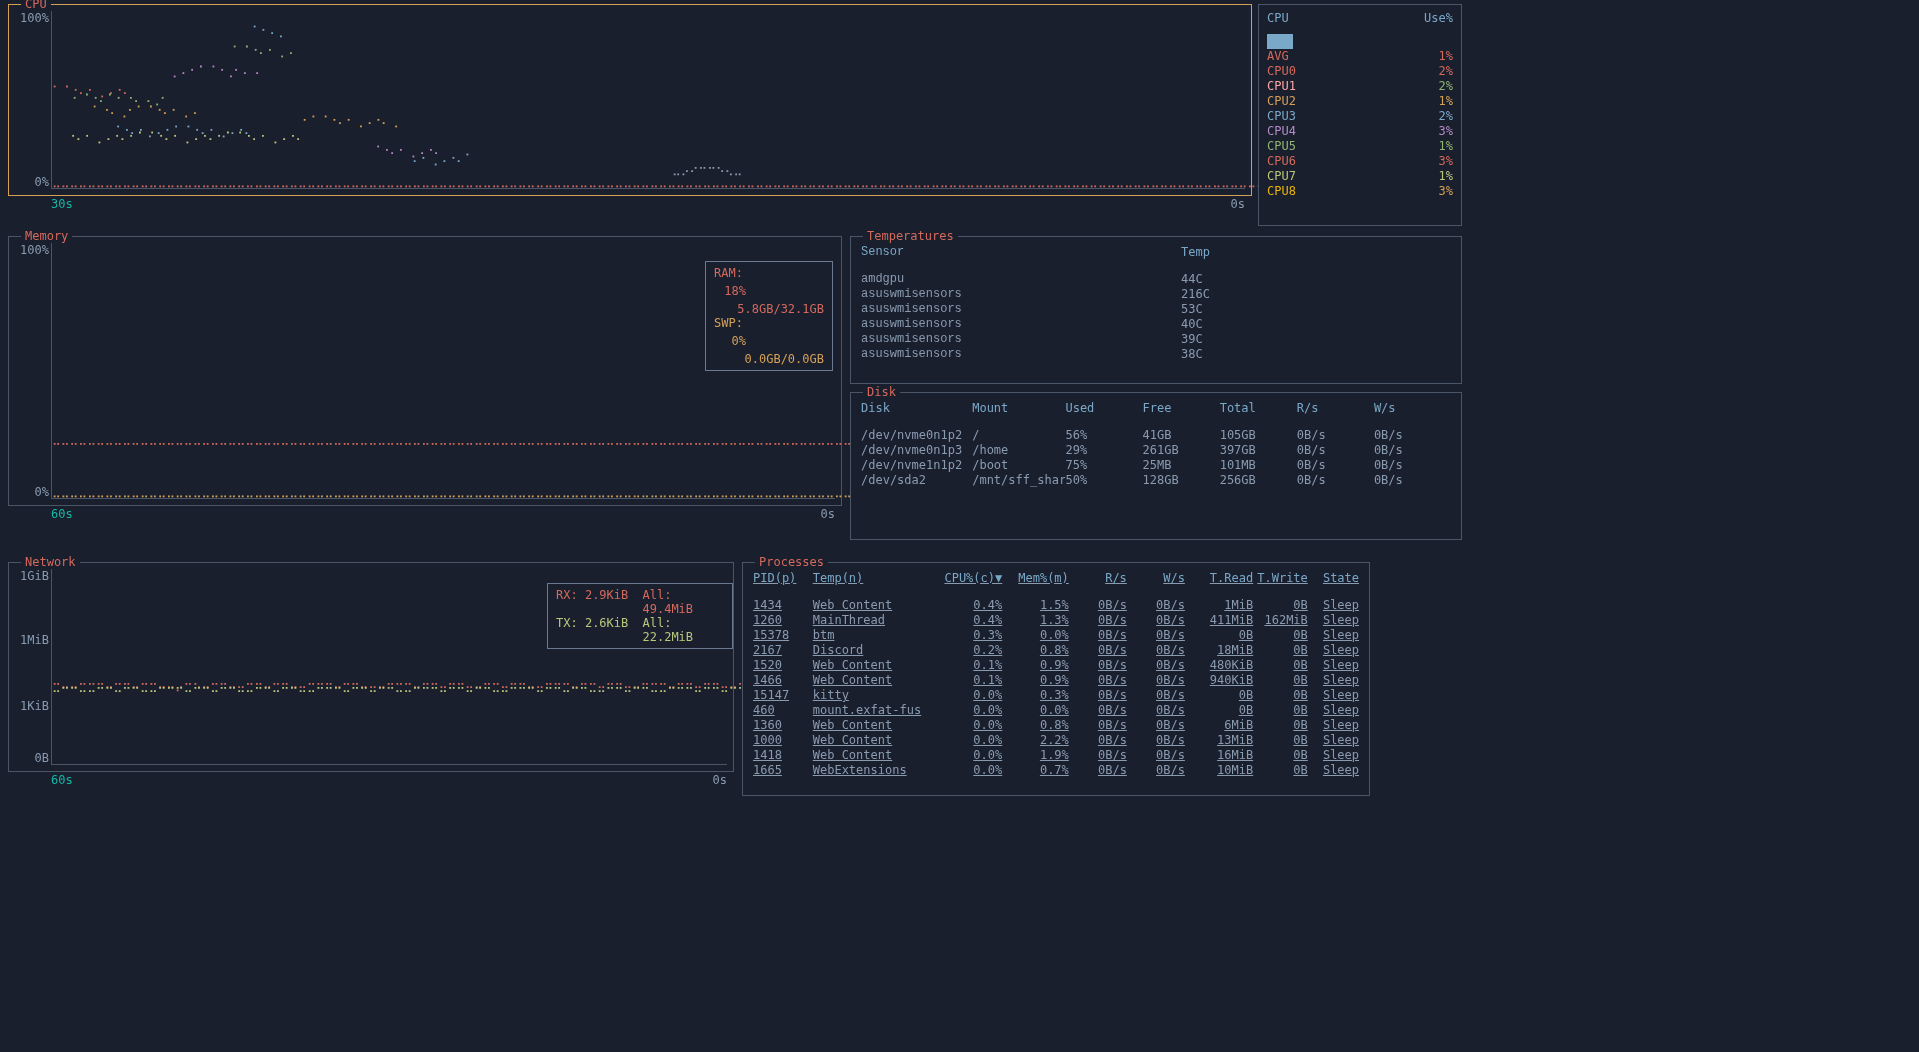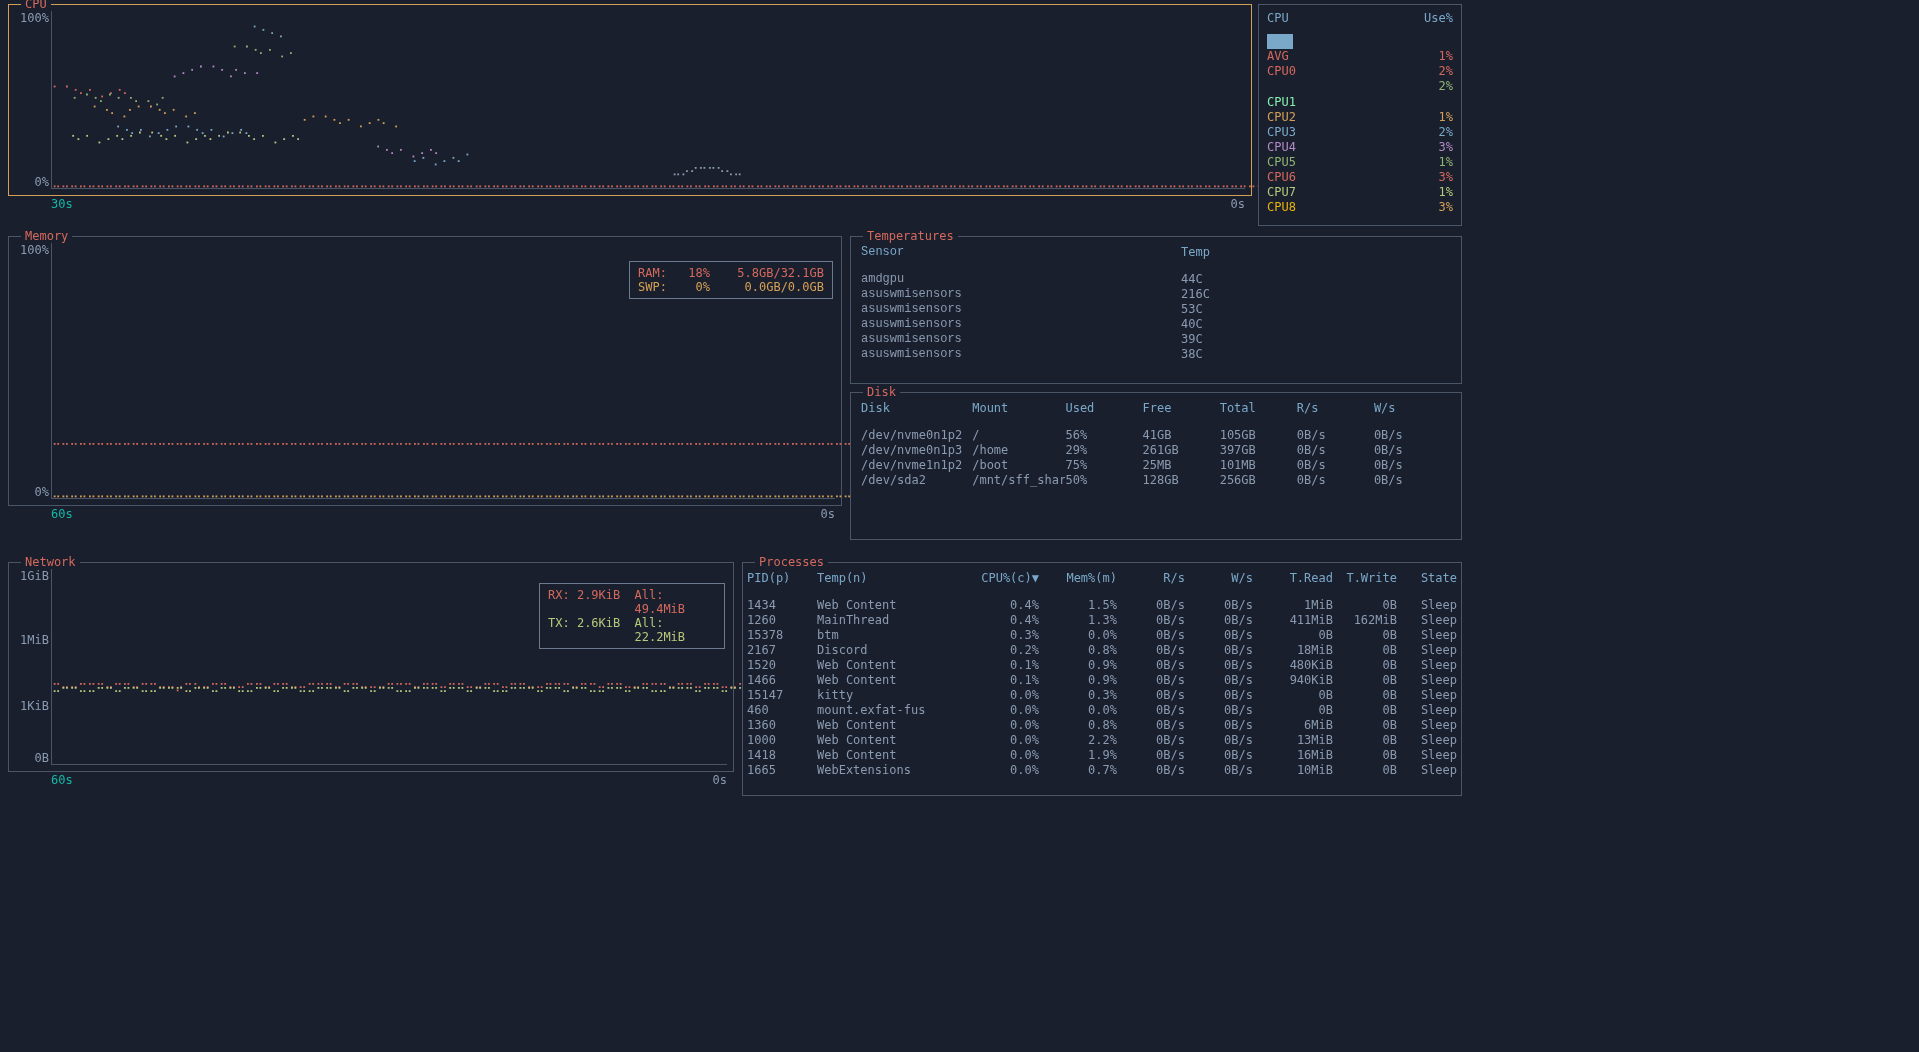--- a/index.html
+++ b/index.html
@@ -56,21 +56,21 @@
   top: 6px;
   bottom: 6px;
   border-left: 1px solid #4a5568;
   border-bottom: 1px solid #4a5568;
 }
 .overlay-box {
   border: 1px solid #6a7a90;
   padding: 4px 8px;
   position: absolute;
 }
-.row { display: flex; gap: 4px; }
+.row { display: flex; gap: 4px; flex-direction: column; }
 .label-col { width: 36px; }
 .pct-col { width: 32px; text-align: right; }
 .val-col { width: 110px; text-align: right; }
 
 
 #cpu-chart { top: 4px; left: 8px; width: 1244px; height: 192px; }
 #cpu-list { top: 4px; left: 1258px; width: 204px; height: 222px; padding: 6px 8px; }
 .cpu-row { display: flex; justify-content: space-between; line-height: 15px; }
 .cpu-header { color: #7aa8c8; }
 .cpu-all { background: #7aa8c8; color: #1a1f2e; padding: 0 2px; }
@@ -87,26 +87,26 @@
 
 
 #disk-panel { top: 392px; left: 850px; width: 612px; height: 148px; padding: 8px 10px; }
 .disk-row { display: flex; line-height: 15px; }
 .disk-col { width: 86px; overflow: hidden; white-space: nowrap; }
 .disk-col-dev { width: 124px; overflow:hidden; white-space: nowrap; }
 .disk-col-mount { width: 104px; overflow: hidden; white-space: nowrap; }
 
 
 #net-chart { top: 562px; left: 8px; width: 726px; height: 210px; }
-#net-overlay { top: 20px; right: 8px; width: 186px; }
+#net-overlay { top: 20px; right: 0; width: 186px; }
 .net-row { display: flex; }
 .net-label { width: 92px; }
 
 
-#proc-panel { top: 562px; left: 742px; width: 720px; height: 234px; padding: 8px 4px; }
+#proc-panel { top: 562px; left: 742px; width: 628px; height: 234px; padding: 8px 10px; text-decoration: underline; }
 .proc-row { display: flex; line-height: 15px; }
 .proc-header { color: #7aa8c8; }
 .c-pid { width: 70px; }
 .c-name { width: 150px; }
 .c-cpu { width: 72px; text-align: right; }
 .c-mem { width: 78px; text-align: right; }
 .c-rs  { width: 68px; text-align: right; }
 .c-ws  { width: 68px; text-align: right; }
 .c-tr  { width: 80px; text-align: right; }
 .c-tw  { width: 64px; text-align: right; }
@@ -157,21 +157,21 @@
       </div>
       <div class="cpu-row">
         <span style="color: rgb(212, 105, 92);">AVG</span>
         <span style="color: rgb(212, 105, 92);">1%</span>
       </div>
       <div class="cpu-row">
         <span style="color: rgb(212, 105, 92);">CPU0</span>
         <span style="color: rgb(212, 105, 92);">2%</span>
       </div>
       <div class="cpu-row">
-        <span style="color: #86efac; margin-top: 16px;">CPU1</span>
+        <span style="color: #fca5a5;">CPU1</span>
         <span style="color: rgb(143, 181, 115);">2%</span>
       </div>
       <div class="cpu-row">
         <span style="color: rgb(212, 160, 85);">CPU2</span>
         <span style="color: rgb(212, 160, 85);">1%</span>
       </div>
       <div class="cpu-row">
         <span style="color: rgb(122, 168, 200);">CPU3</span>
         <span style="color: rgb(122, 168, 200);">2%</span>
       </div>

